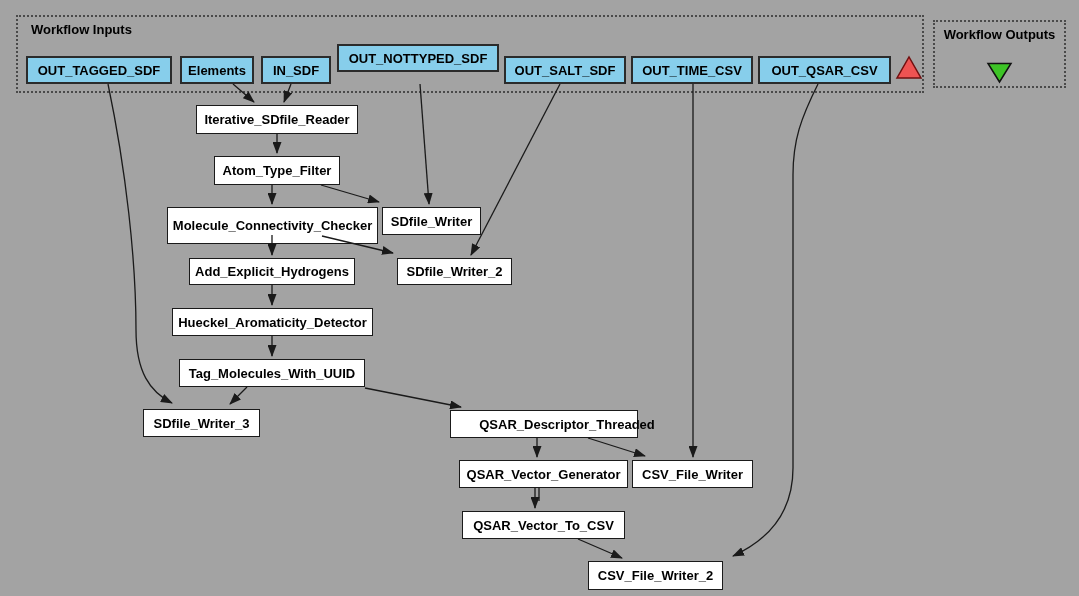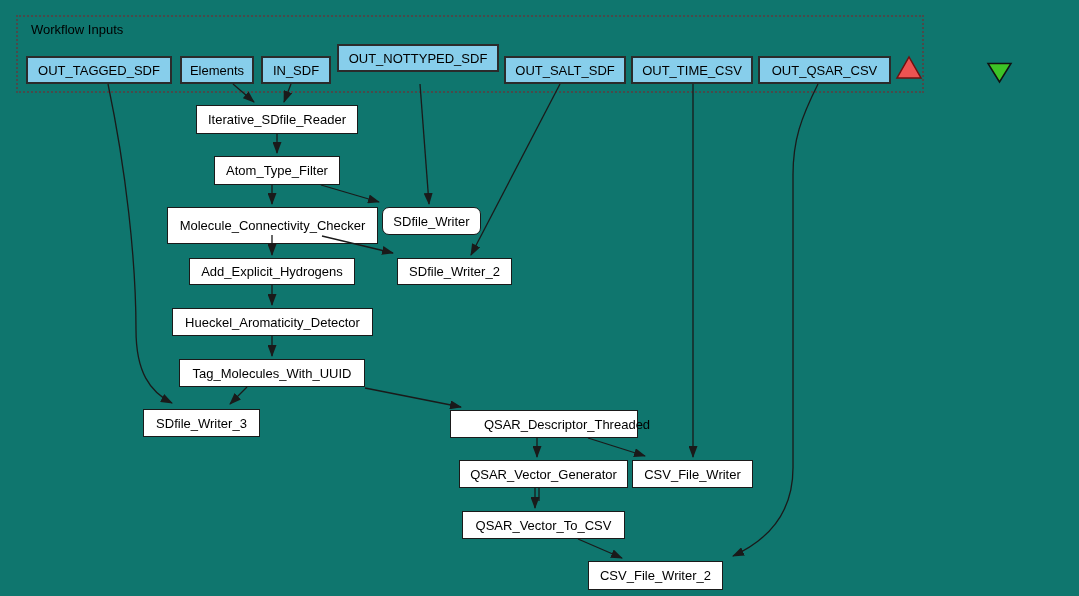--- a/index.html
+++ b/index.html
@@ -1,17 +1,17 @@
 <!DOCTYPE html>
 <html style="--port-fill: #87CEEB; --port-border: #2b2b2b; --node-fill: #ffffff; --node-border: #1a1a1a; --edge-color: #1a1a1a;"><head>
 <meta charset="utf-8">
 <style>
   html,body{margin:0;padding:0;background:#ffffff;}
   body{font-family:"Liberation Sans","DejaVu Sans",sans-serif;color:#000;}
-  #workflow-canvas{position:relative;width:1079px;height:596px;background:#0f766e;overflow:hidden;}
+  #workflow-canvas{position:relative;width:1079px;height:596px;background:#a3a3a3;overflow:hidden;font-weight:bold;}
 
   .group-box{position:absolute;border:2px dotted #4a4a4a;box-sizing:border-box;background:transparent;}
   .group-label{position:absolute;font-size:13px;color:#000;white-space:nowrap;}
 
   .port{position:absolute;box-sizing:border-box;background:var(--port-fill);border:2px solid var(--port-border);
         display:flex;align-items:center;justify-content:center;font-size:13px;white-space:nowrap;cursor:default;}
   .proc{position:absolute;box-sizing:border-box;background:var(--node-fill);border:1.5px solid var(--node-border);
         display:flex;align-items:center;justify-content:center;font-size:13px;white-space:nowrap;cursor:default;}
 
   #edges-svg{position:absolute;left:0;top:0;width:1079px;height:596px;pointer-events:none;}
@@ -21,20 +21,23 @@
 </style>
 </head>
 <body>
 
 <div id="workflow-canvas">
 
   <div class="group-box" id="inputs-group" style="left: 16px; top: 15px; width: 908px; height: 78px;">
     <span class="group-label" style="left:13px;top:5px;">Workflow Inputs</span>
   </div>
 
+  <div class="group-box" id="outputs-group" style="left: 933px; top: 20px; width: 133px; height: 68px;">
+    <span class="group-label" style="left:0;right:0;top:5px;text-align:center;">Workflow Outputs</span>
+  </div>
 
   <div id="ports-host">
       <div class="port" style="left: 26px; top: 56px; width: 146px; height: 28px;">
         <span>OUT_TAGGED_SDF</span>
       </div>
       <div class="port" style="left: 180px; top: 56px; width: 74px; height: 28px;">
         <span>Elements</span>
       </div>
       <div class="port" style="left: 261px; top: 56px; width: 70px; height: 28px;">
         <span>IN_SDF</span>
@@ -55,21 +58,21 @@
   <div id="procs-host">
       <div class="proc" style="left: 196px; top: 105px; width: 162px; height: 29px;">
         <span>Iterative_SDfile_Reader</span>
       </div>
       <div class="proc" style="left: 214px; top: 156px; width: 126px; height: 29px;">
         <span>Atom_Type_Filter</span>
       </div>
       <div class="proc" style="left: 167px; top: 207px; width: 211px; height: 37px;">
         <span>Molecule_Connectivity_Checker</span>
       </div>
-      <div class="proc" style="left: 382px; top: 207px; width: 99px; height: 28px; border-radius: 7px;">
+      <div class="proc" style="left: 382px; top: 207px; width: 99px; height: 28px;">
         <span>SDfile_Writer</span>
       </div>
       <div class="proc" style="left: 189px; top: 258px; width: 166px; height: 27px;">
         <span>Add_Explicit_Hydrogens</span>
       </div>
       <div class="proc" style="left: 397px; top: 258px; width: 115px; height: 27px;">
         <span>SDfile_Writer_2</span>
       </div>
       <div class="proc" style="left: 172px; top: 308px; width: 201px; height: 28px;">
         <span>Hueckel_Aromaticity_Detector</span>

